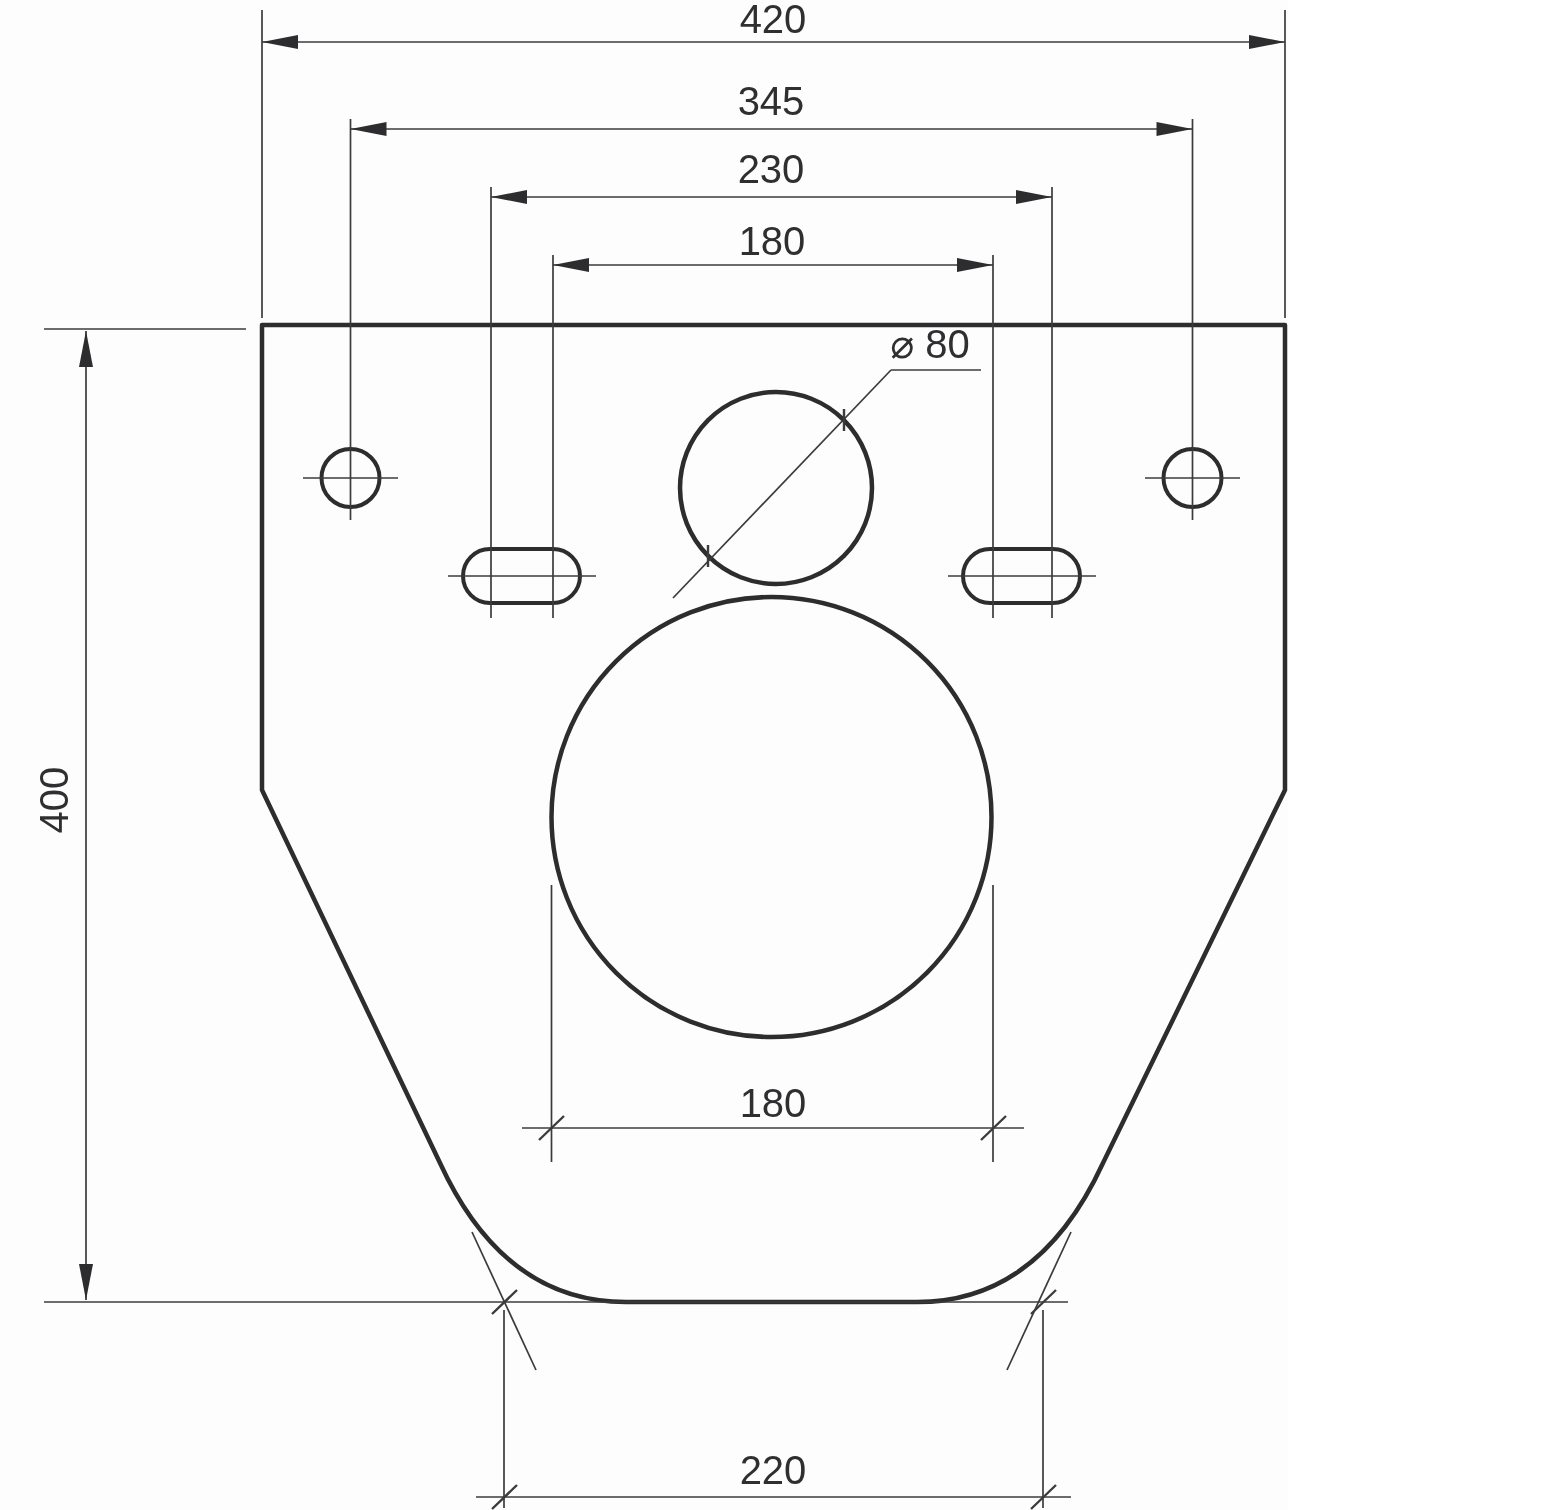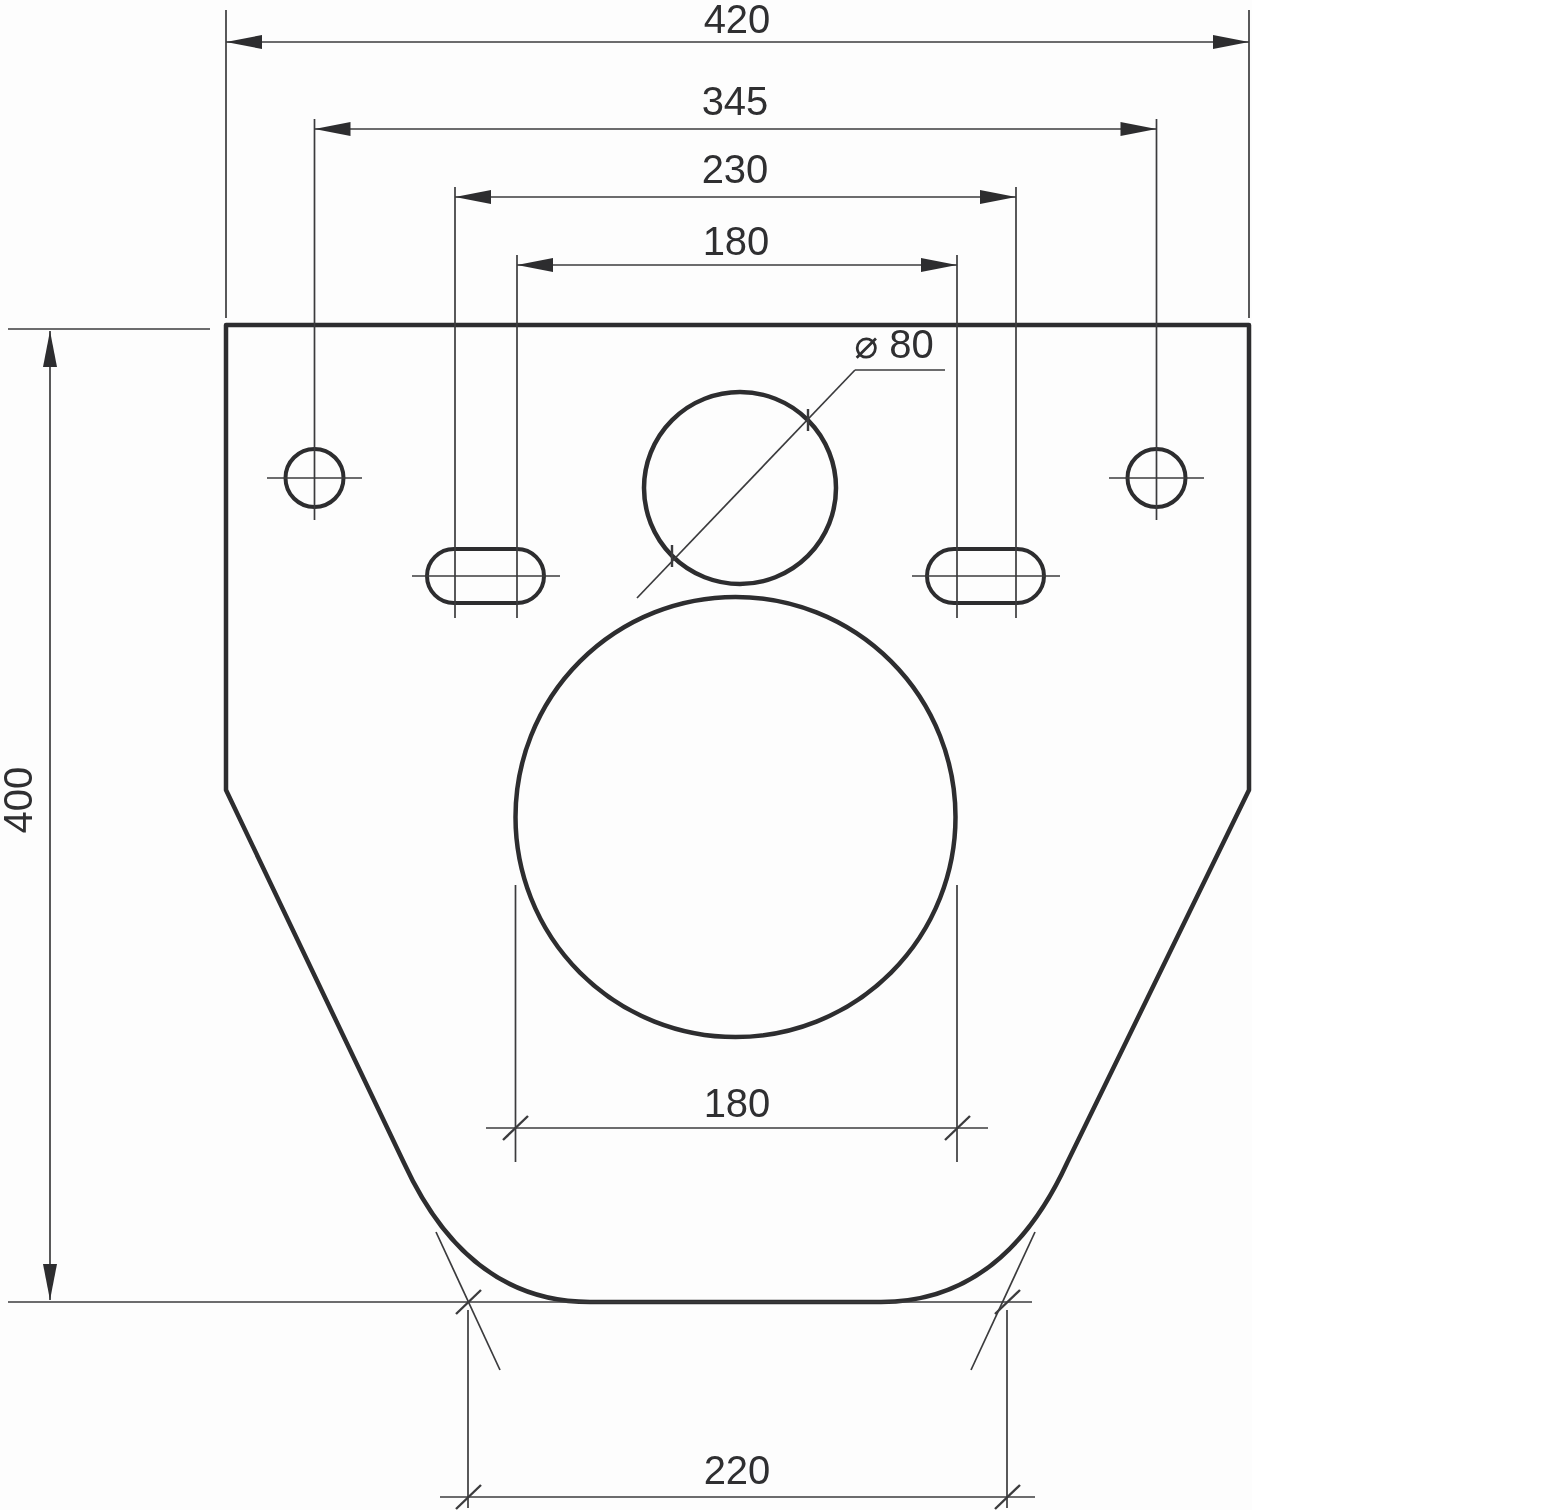--- a/index.html
+++ b/index.html
@@ -1,18 +1,19 @@
 <!DOCTYPE html>
 <html><head>
 <meta charset="utf-8">
 <style>
   html,body{margin:0;padding:0;background:#ffffff;}
   .page{
     width:1252px;height:1510px;background:#fdfdfd;position:relative;overflow:hidden;
     font-family:"Liberation Sans", sans-serif;
+    padding-left:36px;
   }
   svg{display:block;}
   .thick{stroke:#2d2d2f;stroke-width:4.5;fill:none;stroke-linejoin:round;stroke-linecap:butt;}
   .thick-lt{stroke:#2d2d2f;stroke-width:4;fill:none;}
   .thin{stroke:#3b3b3d;stroke-width:1.7;fill:none;stroke-linecap:butt;}
   .slash{stroke:#3b3b3d;stroke-width:2.4;fill:none;}
   .divider{stroke:#2d2d2f;stroke-width:3;fill:none;}
   .arrow{fill:#2d2d2f;stroke:none;}
   text.dim{
     font-family:"Liberation Sans", sans-serif;

